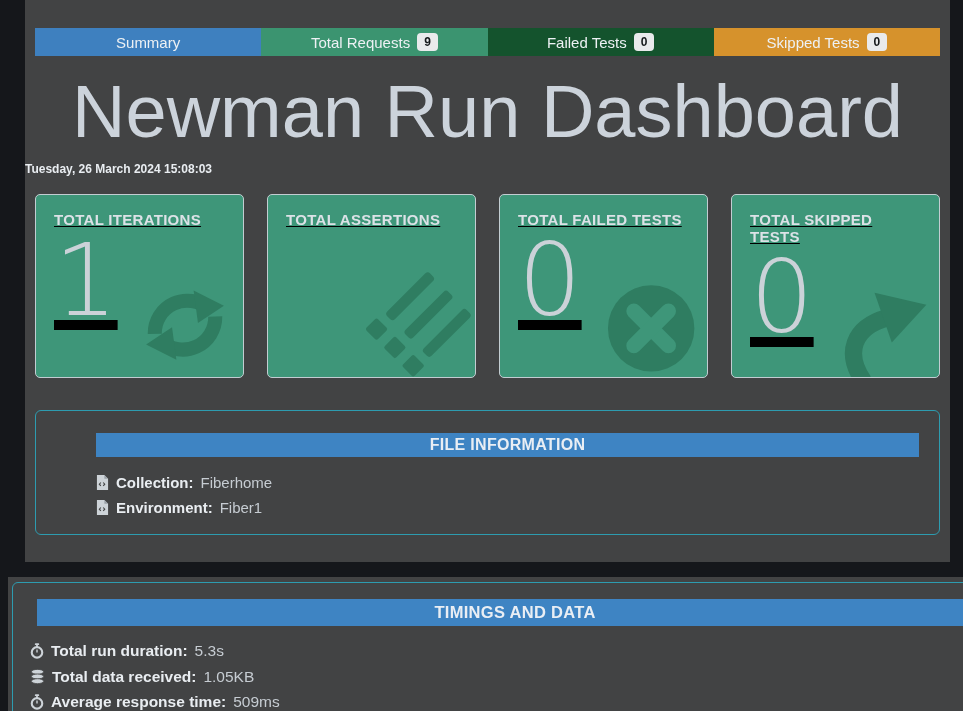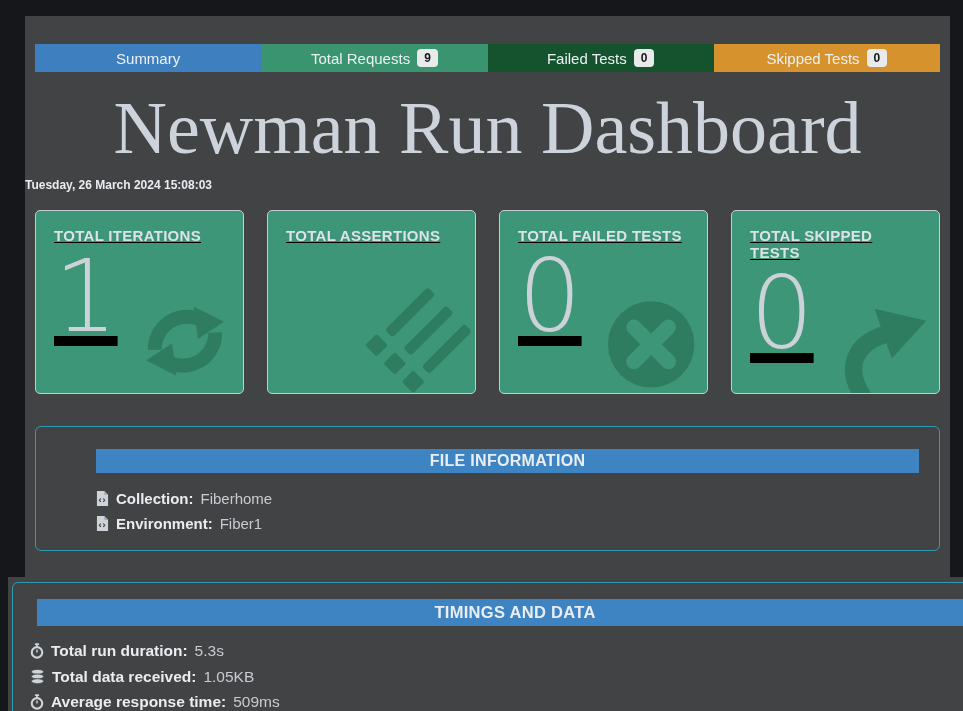--- a/index.html
+++ b/index.html
@@ -4,39 +4,39 @@
 <style>
   html,body{margin:0;padding:0;}
   body{
     width:963px;height:711px;overflow:hidden;position:relative;
     background:#15171b;
     font-family:"Liberation Sans","DejaVu Sans",sans-serif;
     -webkit-font-smoothing:antialiased;
   }
   
   .top-section{
-    position:absolute;left:25px;top:16px;width:925px;height:562px;
+    position:absolute;left:25px;top:0;width:925px;height:562px;
     background:#424344;
   }
   .tabbar{display:flex;margin:28px 10px 0 10px;height:28px;}
   .tab{
     flex:1;display:flex;align-items:center;justify-content:center;
     font-size:15px;color:#edf1f4;cursor:pointer;gap:7px;text-decoration:none;
   }
   .tab-summary{background:#3e80bf;}
   .tab-requests{background:#3b9470;}
   .tab-failed{background:#14532d;}
   .tab-skipped{background:#d6922c;align-items:center;}
   .badge{
     background:#e9eaec;color:#15181b;font-size:12px;font-weight:bold;
     border-radius:4px;padding:1px 7px;line-height:16px;
   }
   .page-title{
     margin:8px 10px 0 10px;text-align:center;
-    font-family:Liberation Serif, serif;
+    font-family:Liberation Sans, sans-serif;
     font-weight:200;font-size:74px;line-height:1.3;color:#ccd3db;
     white-space:nowrap;
   }
   .run-date{
     margin-top:2px;text-align:left;font-size:12px;font-weight:bold;color:#e9edf1;
   }
   
   .cards{display:flex;gap:23px;margin:18px 10px 0 10px;height:184px;text-decoration:underline;}
   .card{
     flex:1;position:relative;overflow:hidden;

